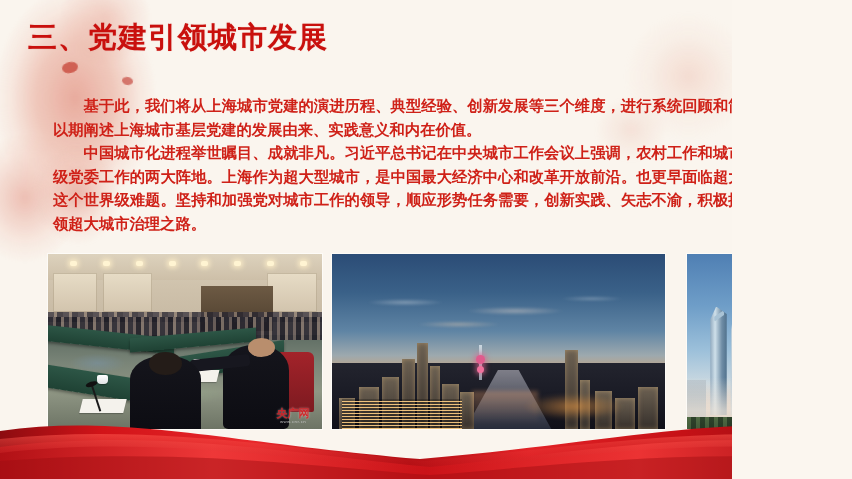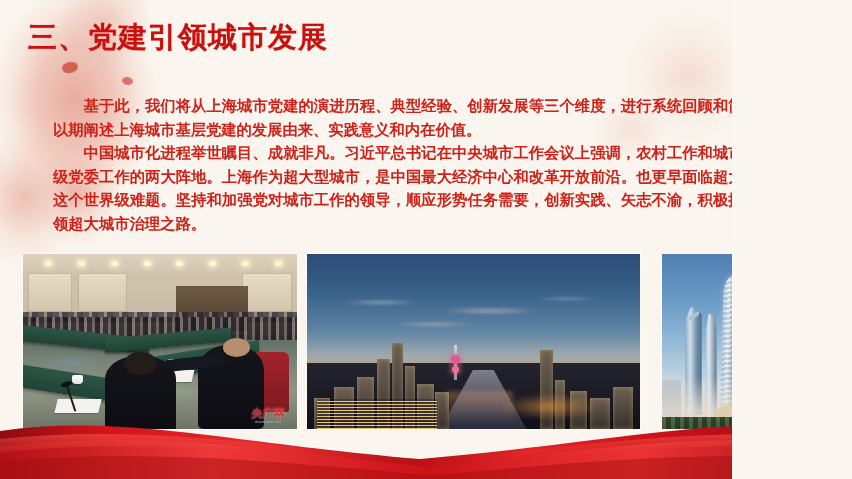--- a/index.html
+++ b/index.html
@@ -112,20 +112,21 @@
     margin: 0;
     text-indent: 2em;
   }
 
   
   .photo {
     position: absolute;
     overflow: hidden;
     background: #223;
     box-shadow: 0 0 0 1px rgba(255,255,255,0.55);
+    margin-left: 25px;
   }
   #photo-meeting { left: 23px;  top: 254px; width: 274px; height: 175px; }
   #photo-skyline { left: 307px; top: 254px; width: 333px; height: 175px; }
   #photo-towers  { left: 662px; top: 254px; width: 137px; height: 175px; }
 
   .photo-inner { position: absolute; inset: 0; }
 
   
   .mt-wall {
     position: absolute; left: 0; top: 0; width: 100%; height: 47%;

